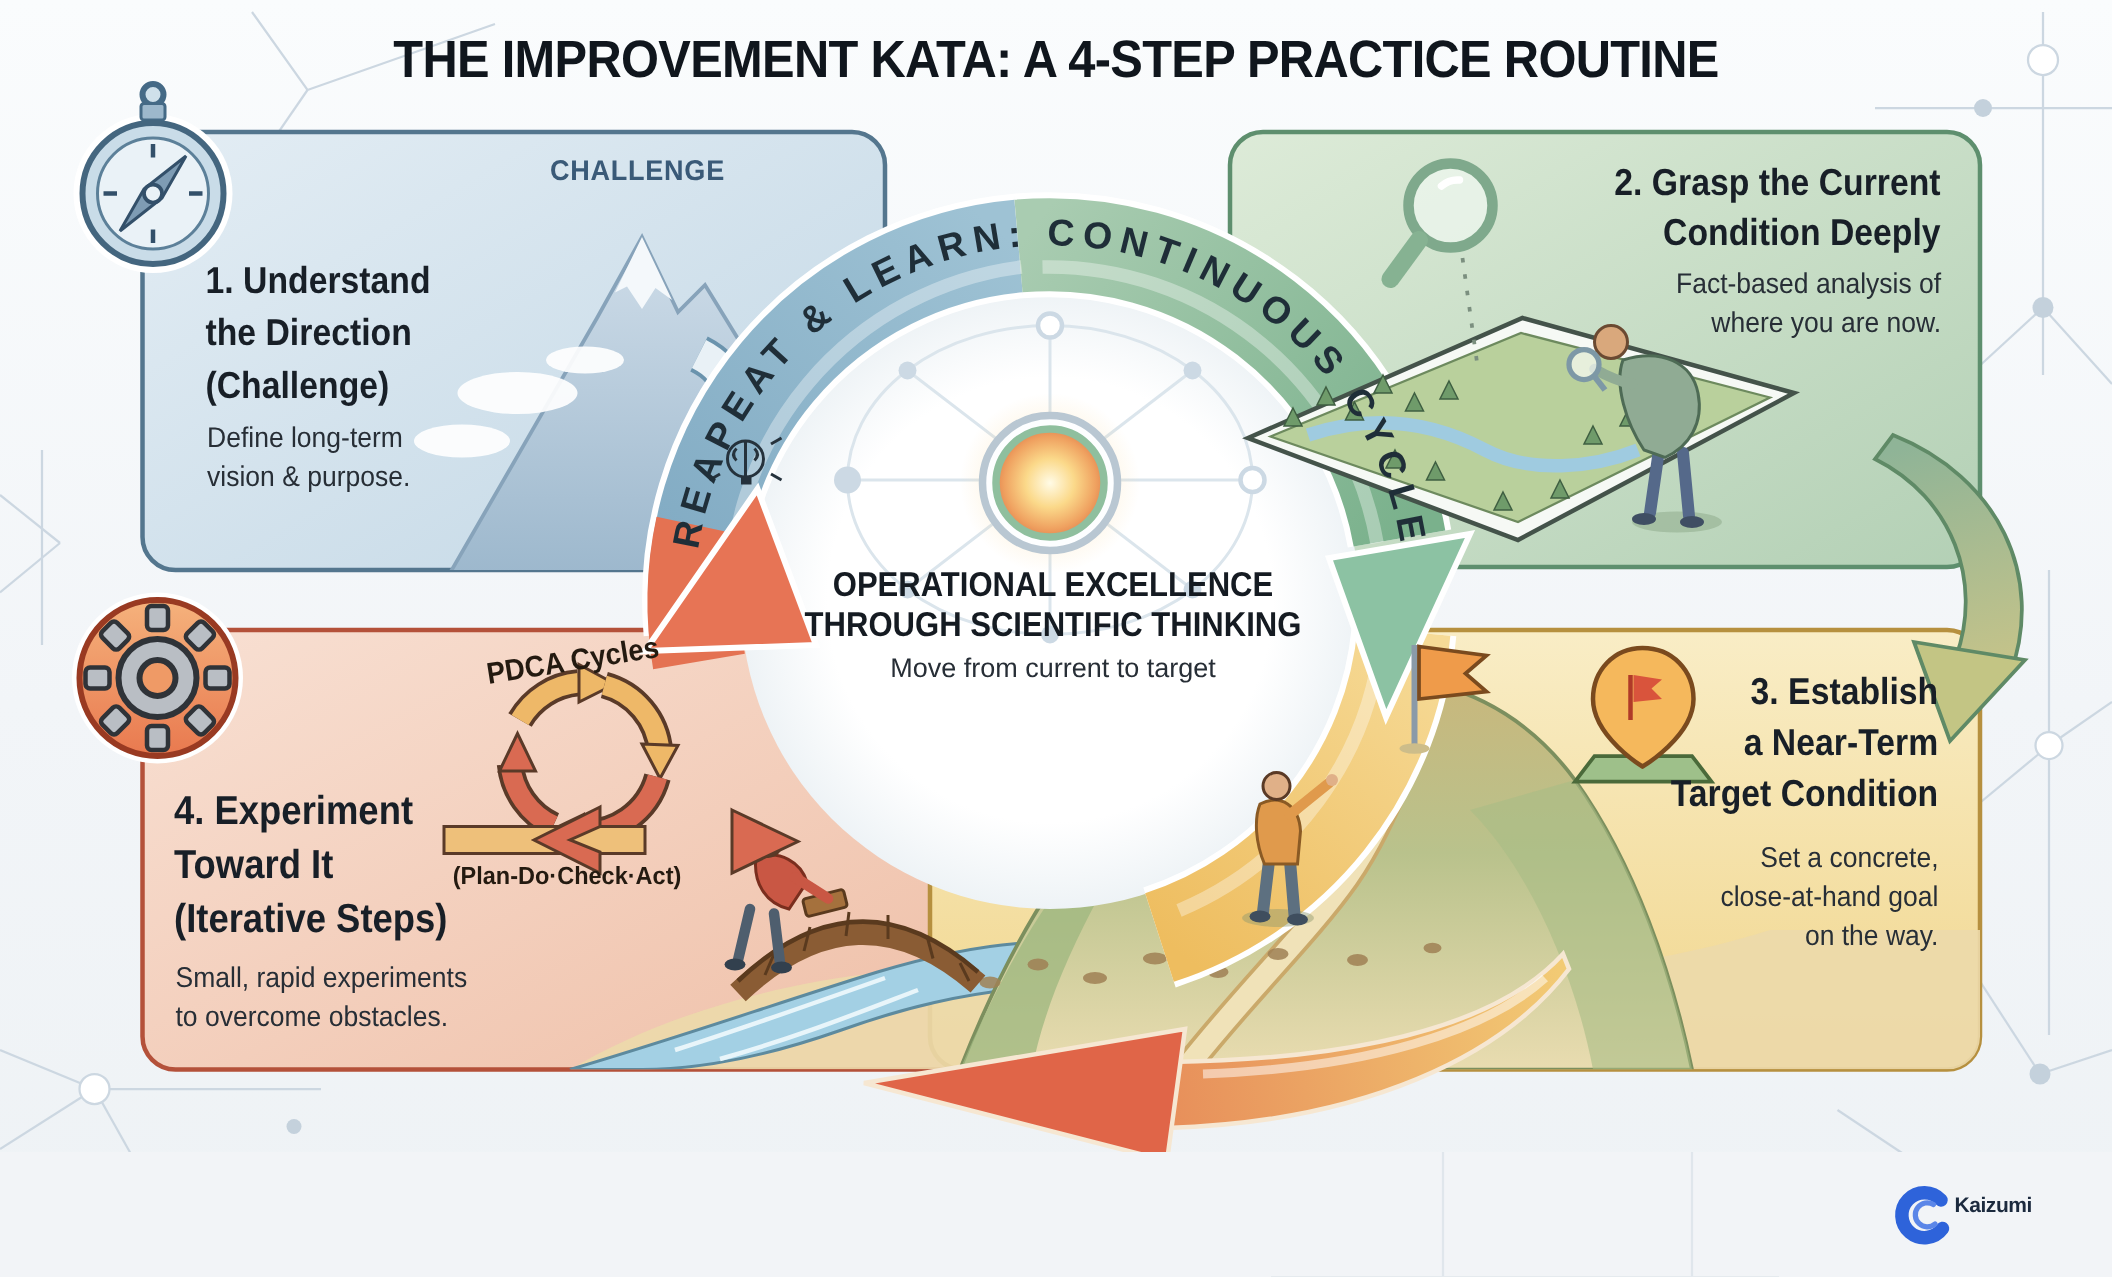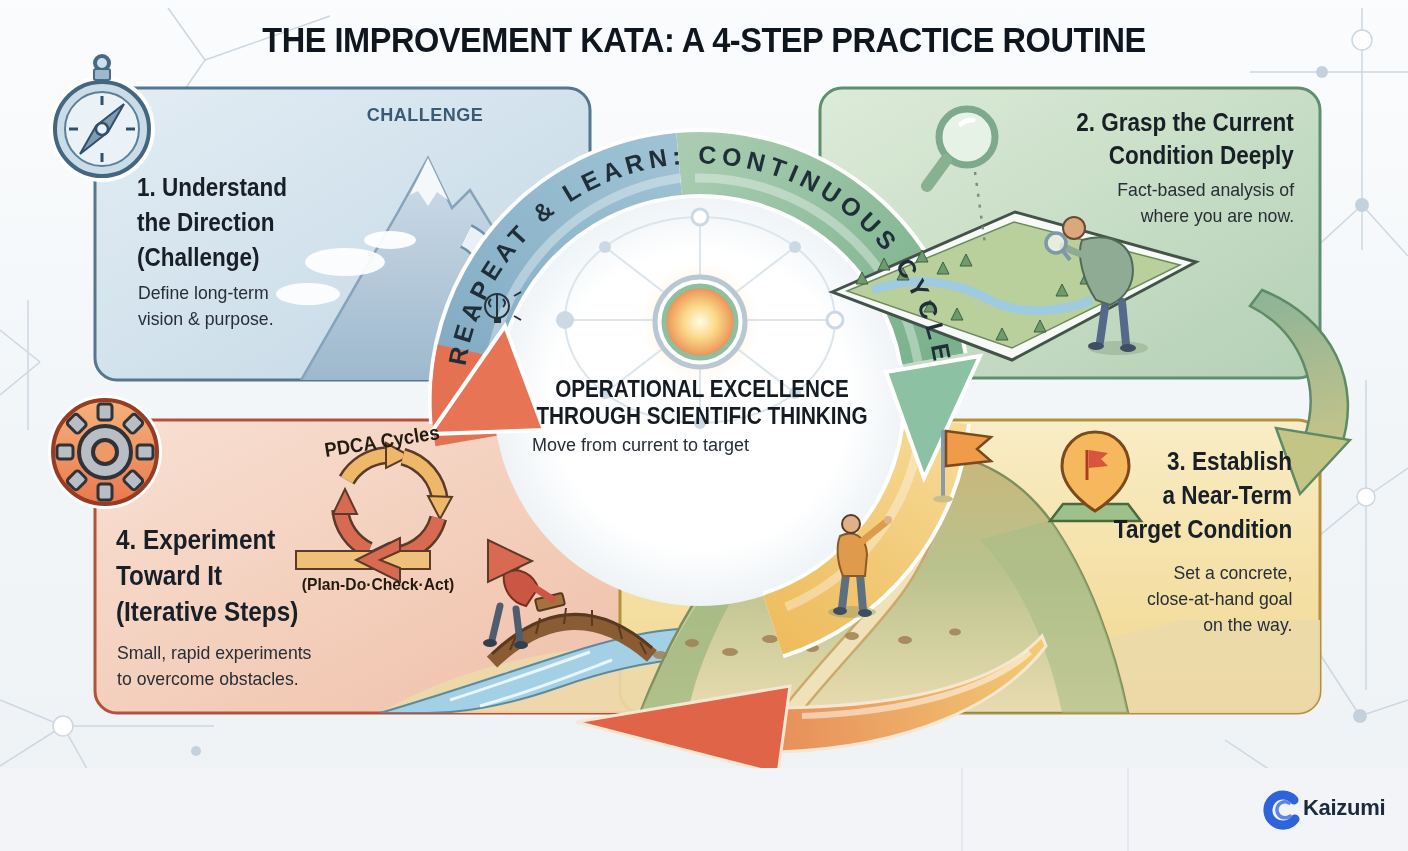--- a/index.html
+++ b/index.html
@@ -15,27 +15,27 @@
   .hd{font-weight:800;color:#181f27;font-size:25px;line-height:35px;transform:scaleX(.9);}
   .hd.l{transform-origin:left top;}
   .hd.r{transform-origin:right top;text-align:right;}
   .sub{font-weight:500;color:#272e36;font-size:19px;line-height:26px;transform:scaleX(.93);}
   .sub.l{transform-origin:left top;}
   .sub.r{transform-origin:right top;text-align:right;}
   .challenge{left:330px;top:104px;width:190px;text-align:center;font-size:19px;
              font-weight:800;letter-spacing:.5px;color:#3a5a78;transform:scaleX(.95);}
   .ctr-hd{left:492px;width:420px;top:376px;text-align:center;font-weight:800;color:#151b22;
           font-size:23px;line-height:27px;transform:scaleX(.9);}
-  .ctr-sub{left:532px;width:340px;top:434px;text-align:left;font-weight:500;color:#272e36;
+  .ctr-sub{left:532px;width:340px;top:434px;text-align:center;font-weight:500;color:#272e36;
            font-size:18px;line-height:23px;}
   .pdca-t{left:297px;top:430px;width:170px;text-align:center;font-size:20px;font-weight:800;
           color:#241a10;transform:rotate(-9deg) scaleX(.92);}
   .pdca-c{left:288px;top:575px;width:180px;text-align:center;font-size:16.5px;font-weight:600;
           color:#241a10;transform:scaleX(.95);}
-  .brand{left:1303px;top:795px;font-size:22px;font-weight:800;color:#1c2a3e;letter-spacing:-.3px;}
+  .brand{left:1303px;top:795px;font-size:14px;font-weight:800;color:#1c2a3e;letter-spacing:-.3px;}
 </style>
 </head>
 <body>
 
 <div class="stage">
 
 <svg class="art" width="1408" height="851" viewBox="0 0 1408 851">
   <defs>
     <linearGradient id="gP1" x1="0" y1="0" x2="1" y2="1">
       <stop offset="0" stop-color="#e3edf4"></stop>

